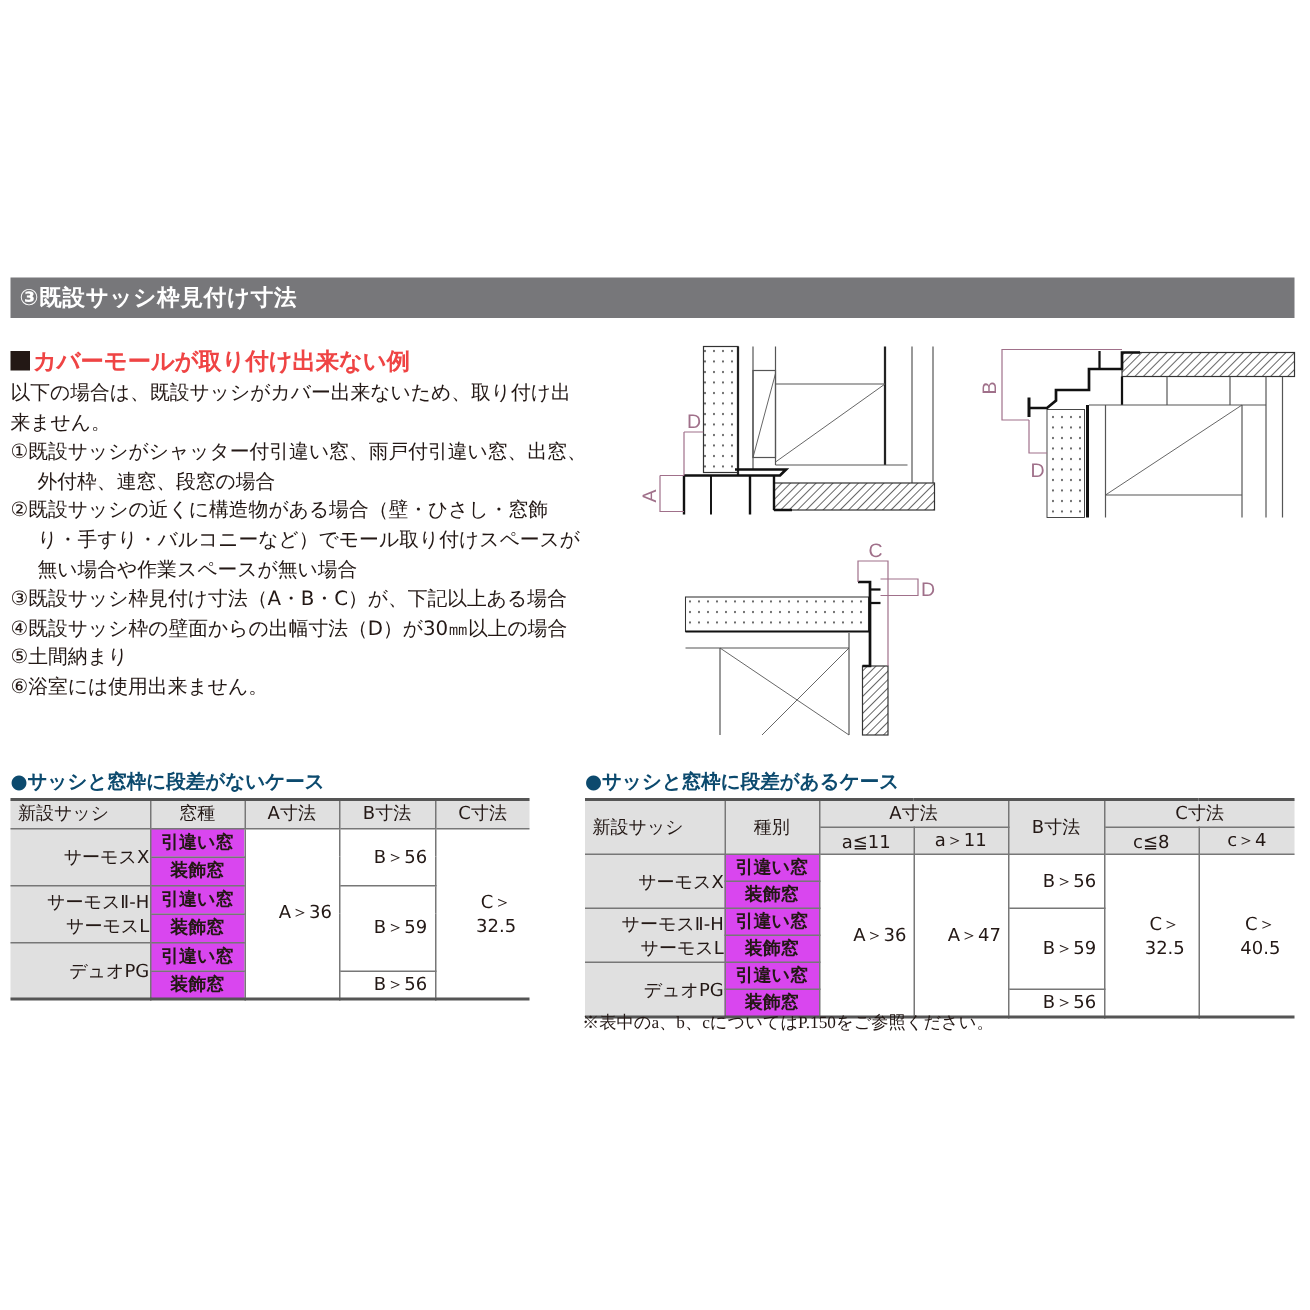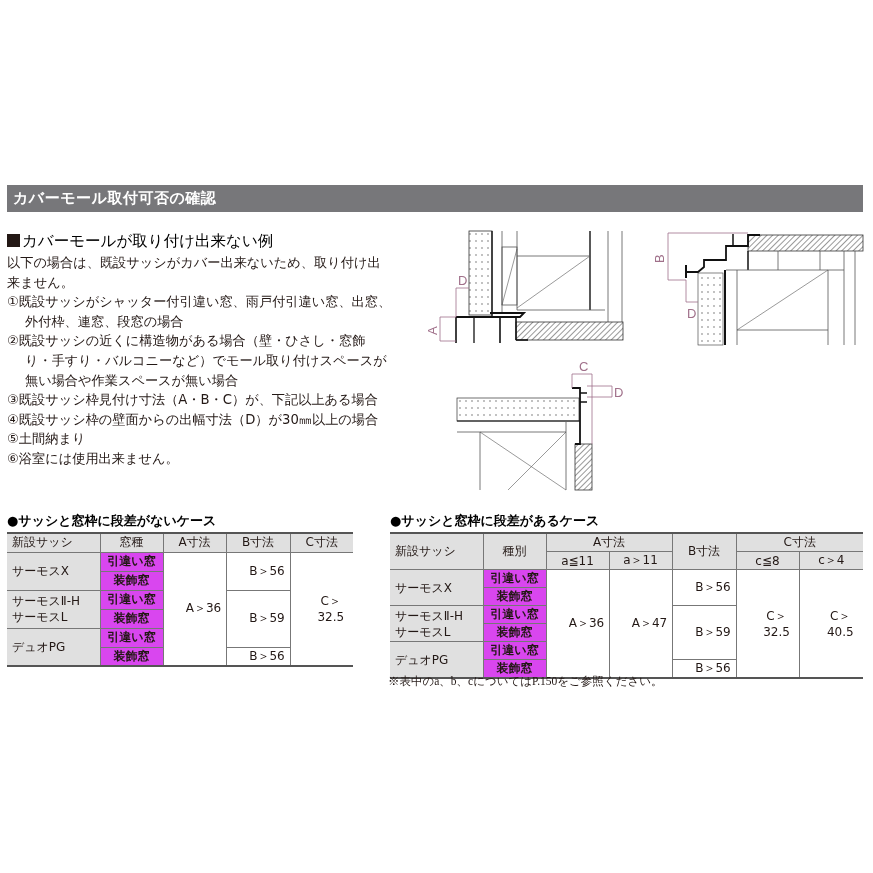--- a/index.html
+++ b/index.html
@@ -6,50 +6,50 @@
   html, body { width: 873px; height: 873px; background: #ffffff; overflow: hidden; }
   body { position: relative; font-family: "DejaVu Sans", "Liberation Sans", sans-serif; color: #231815; }
 
   .title-bar {
     position: absolute; left: 7px; top: 185px; width: 856px; height: 27px;
     background: #77777a; color: #fff; font-weight: bold; font-size: 15px;
     line-height: 27px; padding-left: 6px; letter-spacing: 0.5px;
   }
 
   .section-head {
-    position: absolute; left: 7px; top: 231px; font-size: 15.5px; font-weight: normal;
-    color: #000000; white-space: nowrap;
+    position: absolute; left: 7px; top: 231px; font-size: 15.5px; font-weight: bold;
+    color: #ef4444; white-space: nowrap;
   }
   .section-head .sq { display: inline-block; width: 13px; height: 13px; background: #231815; margin-right: 2px; vertical-align: -1px; }
 
   .body-text { position: absolute; left: 7px; top: 253px; width: 385px; font-size: 13.2px; line-height: 19.6px; color: #231815; }
   .body-text p { margin: 0; }
   .li { padding-left: 18px; text-indent: -18px; }
 
   .diagram { position: absolute; }
 
-  .sub-head { position: absolute; font-size: 13px; font-weight: bold; white-space: nowrap; color: #000000; }
+  .sub-head { position: absolute; font-size: 13px; font-weight: bold; white-space: nowrap; color: #0c4a6e; }
 
   table.spec { position: absolute; border-collapse: collapse; font-size: 12px; color: #231815; }
   table.spec td, table.spec th { border: 1px solid #777; text-align: center; font-weight: normal; padding: 0; }
   table.spec th { background: #e0e0e0; }
-  table.spec td.name { background: #e0e0e0; text-align: left; padding-left: 5px; line-height: 16px; }
+  table.spec td.name { background: #e0e0e0; text-align: right; padding-left: 5px; line-height: 16px; }
   table.spec td.kind { background: #d946ef; font-weight: bold; }
   table.spec td.val { background: #fff; padding-left: 18px; }
   table.spec { border-top: 2px solid #555; border-bottom: 2px solid #555; }
   table.spec tr td:first-child, table.spec tr th:first-child { border-left: none; }
   table.spec tr td:last-child, table.spec tr th:last-child { border-right: none; }
 
   .note { position: absolute; left: 388px; top: 674px; font-size: 11.5px; color: #231815; white-space: nowrap; font-family: Liberation Serif, serif; }
 </style>
 </head>
 <body>
 
 <div class="title-bar">
-  <span>カバーモール取付可否の確認</span>
+  <span>③既設サッシ枠見付け寸法</span>
 </div>
 
 <div class="section-head">
   <span class="sq"></span><span>カバーモールが取り付け出来ない例</span>
 </div>
 
 <div class="body-text">
   <p>以下の場合は、既設サッシがカバー出来ないため、取り付け出来ません。</p>
   <p class="li">①既設サッシがシャッター付引違い窓、雨戸付引違い窓、出窓、外付枠、連窓、段窓の場合</p>
   <p class="li">②既設サッシの近くに構造物がある場合（壁・ひさし・窓飾り・手すり・バルコニーなど）でモール取り付けスペースが無い場合や作業スペースが無い場合</p>

